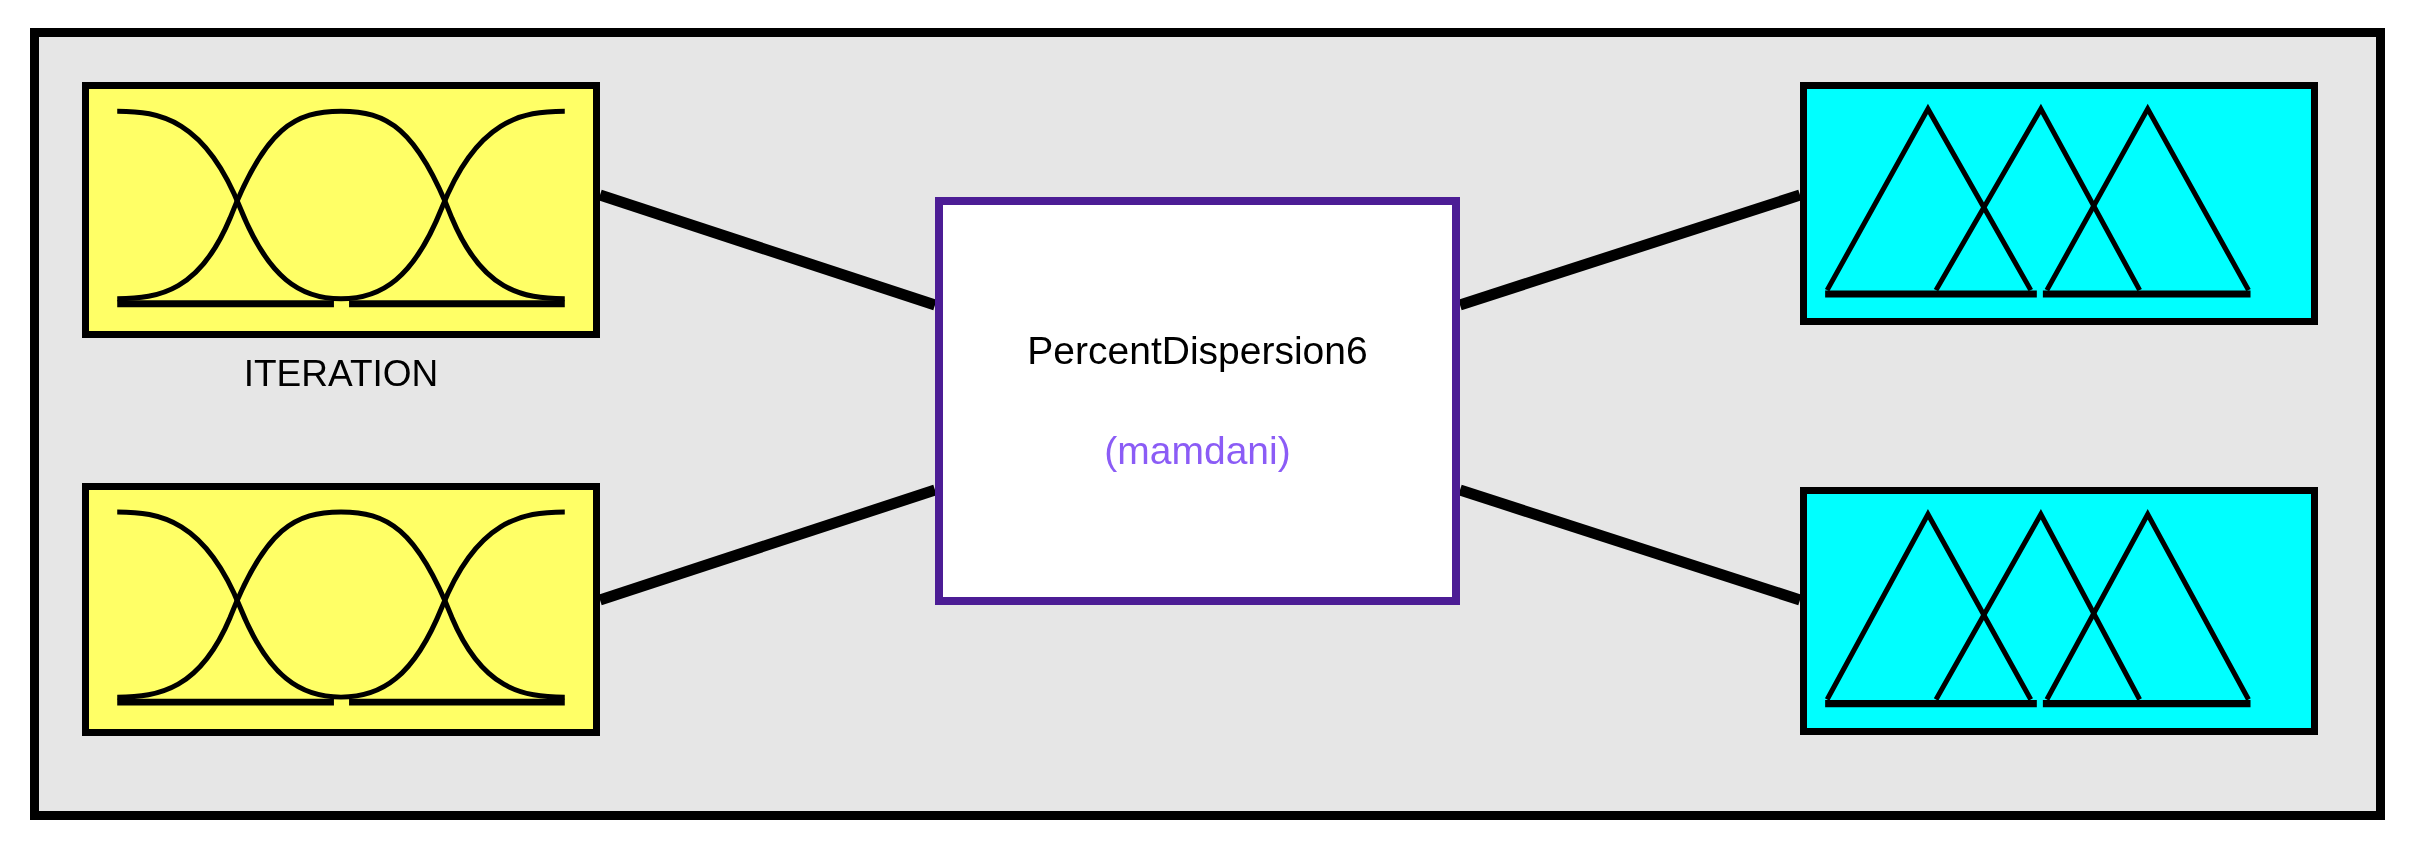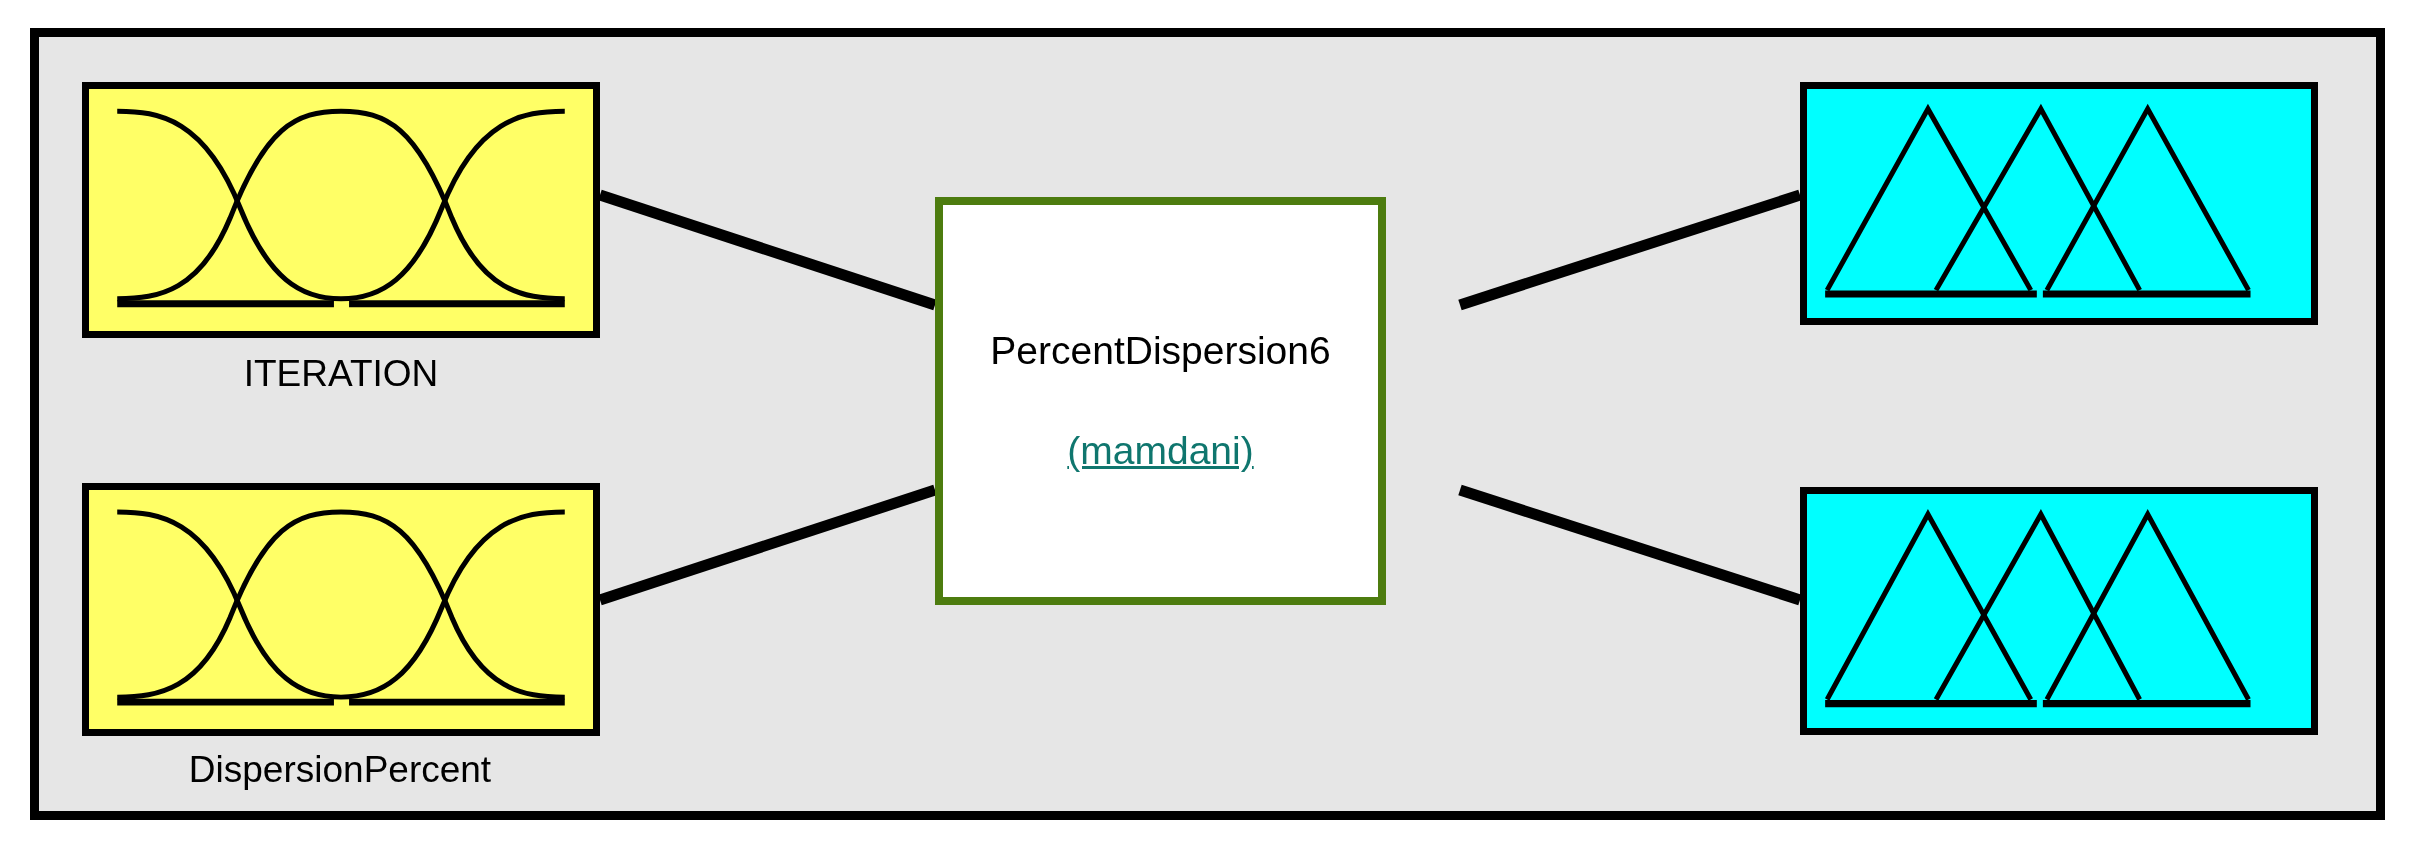--- a/index.html
+++ b/index.html
@@ -17,26 +17,26 @@
   .mf-box.output{background:#00ffff;}
   .mf-box svg{display:block;width:100%;height:100%;}
 
   .var-label{
     position:absolute;text-align:center;color:#000000;
     font-family:"Liberation Sans",sans-serif;font-size:37px;
     line-height:44px;white-space:nowrap;
   }
 
   .system-box{
-    position:absolute;left:935px;top:197px;width:451px;height:408px;
-    background:#ffffff;border:8px solid #4d7c0f;box-sizing:border-box;
+    position:absolute;left:935px;top:197px;width:525px;height:408px;
+    background:#ffffff;border:8px solid #4c1d95;box-sizing:border-box;
     display:flex;flex-direction:column;align-items:center;justify-content:center;
   }
   .system-name{font-size:39px;color:#000000;line-height:46px;}
-  .system-type{font-size:39px;color:#0f766e;line-height:46px;margin-top:54px;text-decoration:underline;}
+  .system-type{font-size:39px;color:#8b5cf6;line-height:46px;margin-top:54px;}
 
   .connector{position:absolute;left:0;top:0;width:2411px;height:848px;pointer-events:none;}
 </style>
 </head>
 <body>
 
 <div id="fis-canvas">
 
   <div class="frame"></div>
 
@@ -66,21 +66,20 @@
       <g fill="none" stroke="#000000" stroke-width="5">
         <path d="M 28 22 C 70 22 115 30 150 118 C 178 188 210 208 250 208"></path>
         <path d="M 28 208 C 70 208 110 200 140 128 C 175 38 205 22 250 22
                  C 295 22 325 38 360 128 C 390 200 430 208 472 208"></path>
         <path d="M 250 208 C 290 208 322 188 350 118 C 385 30 430 22 472 22"></path>
       </g>
       <line x1="28" y1="213" x2="243" y2="213" stroke="#000000" stroke-width="7"></line>
       <line x1="258" y1="213" x2="472" y2="213" stroke="#000000" stroke-width="7"></line>
     </svg>
   </div>
-  <div class="var-label" style="left:60px;top:748px;width:560px;">DispersionPercent</div>
 
   <div class="system-box">
     <div class="system-name">PercentDispersion6</div>
     <div class="system-type">(mamdani)</div>
   </div>
 
   <div class="mf-box output" style="left:1800px;top:82px;width:518px;height:243px;">
     <svg viewBox="0 0 500 230" preserveAspectRatio="none">
       <g fill="none" stroke="#000000" stroke-width="5">
         <polyline points="20,202 120,20 222,202"></polyline>

